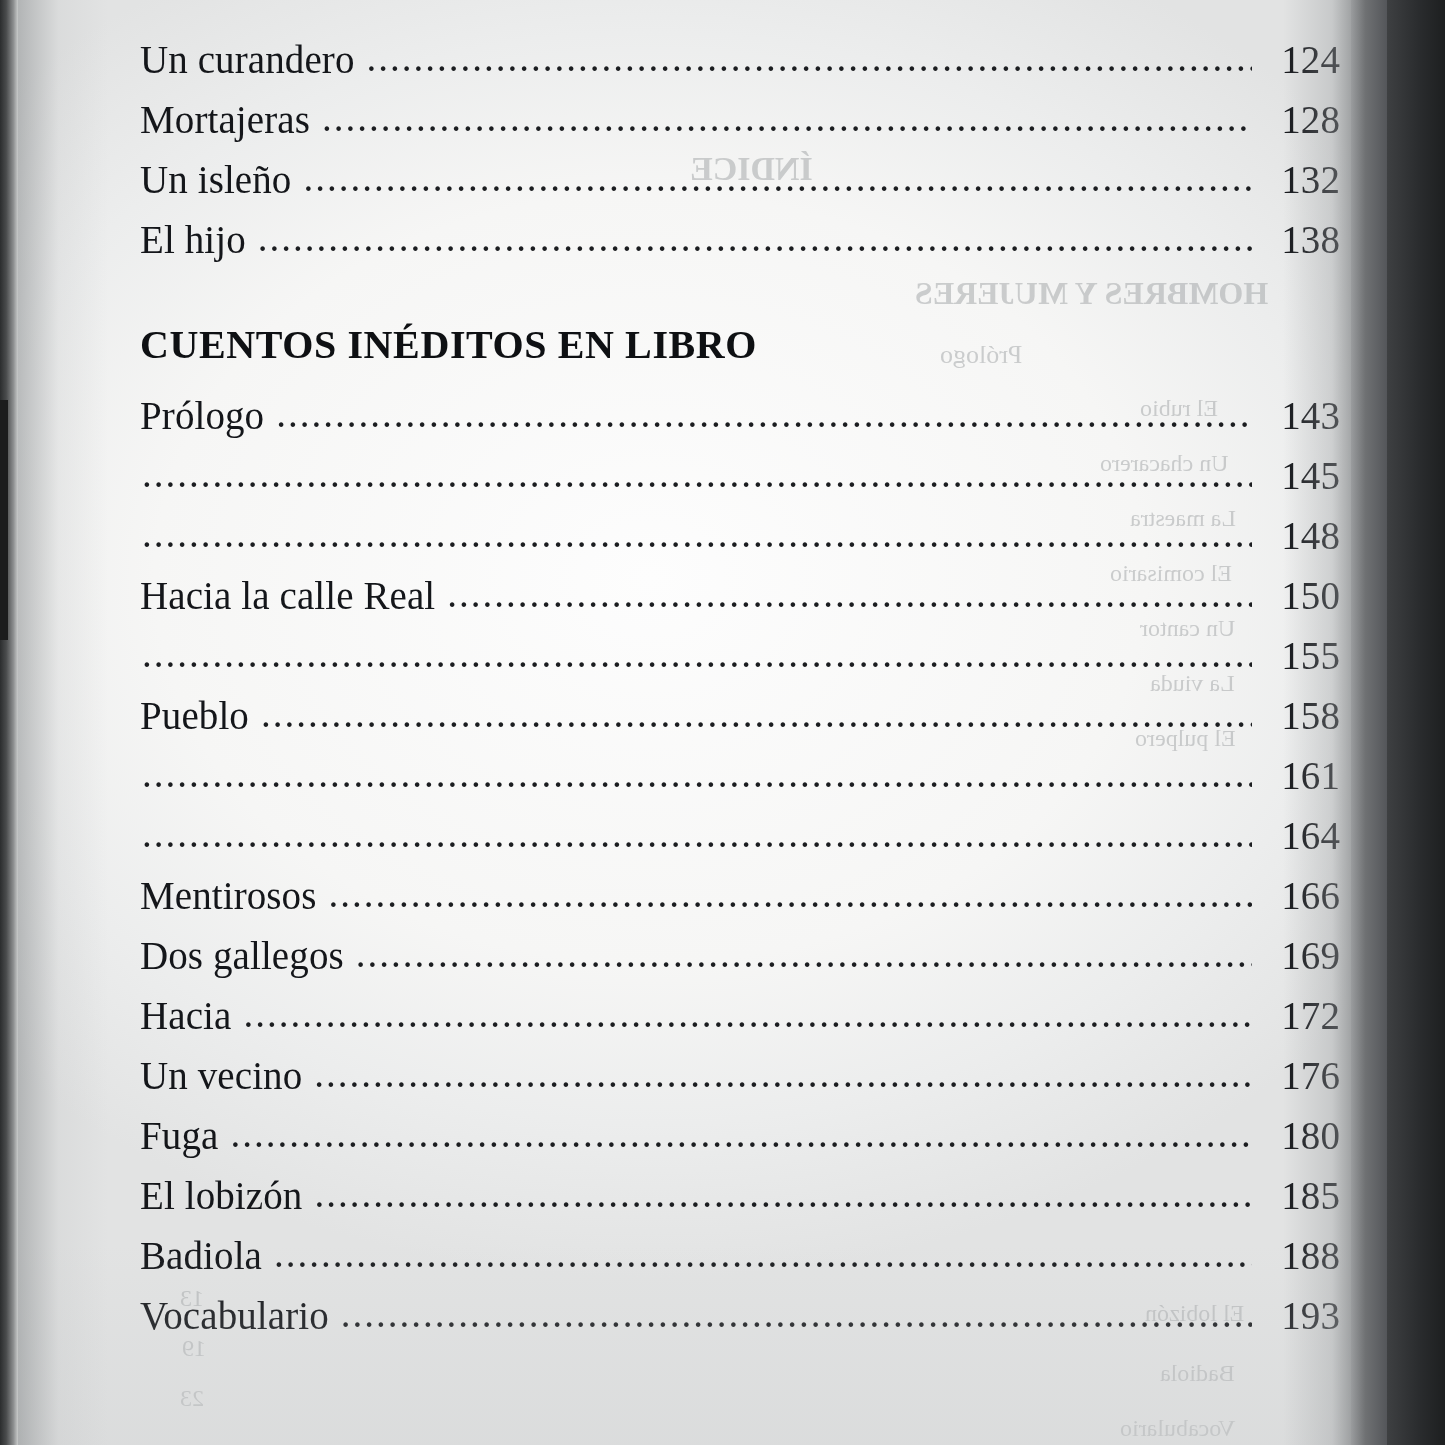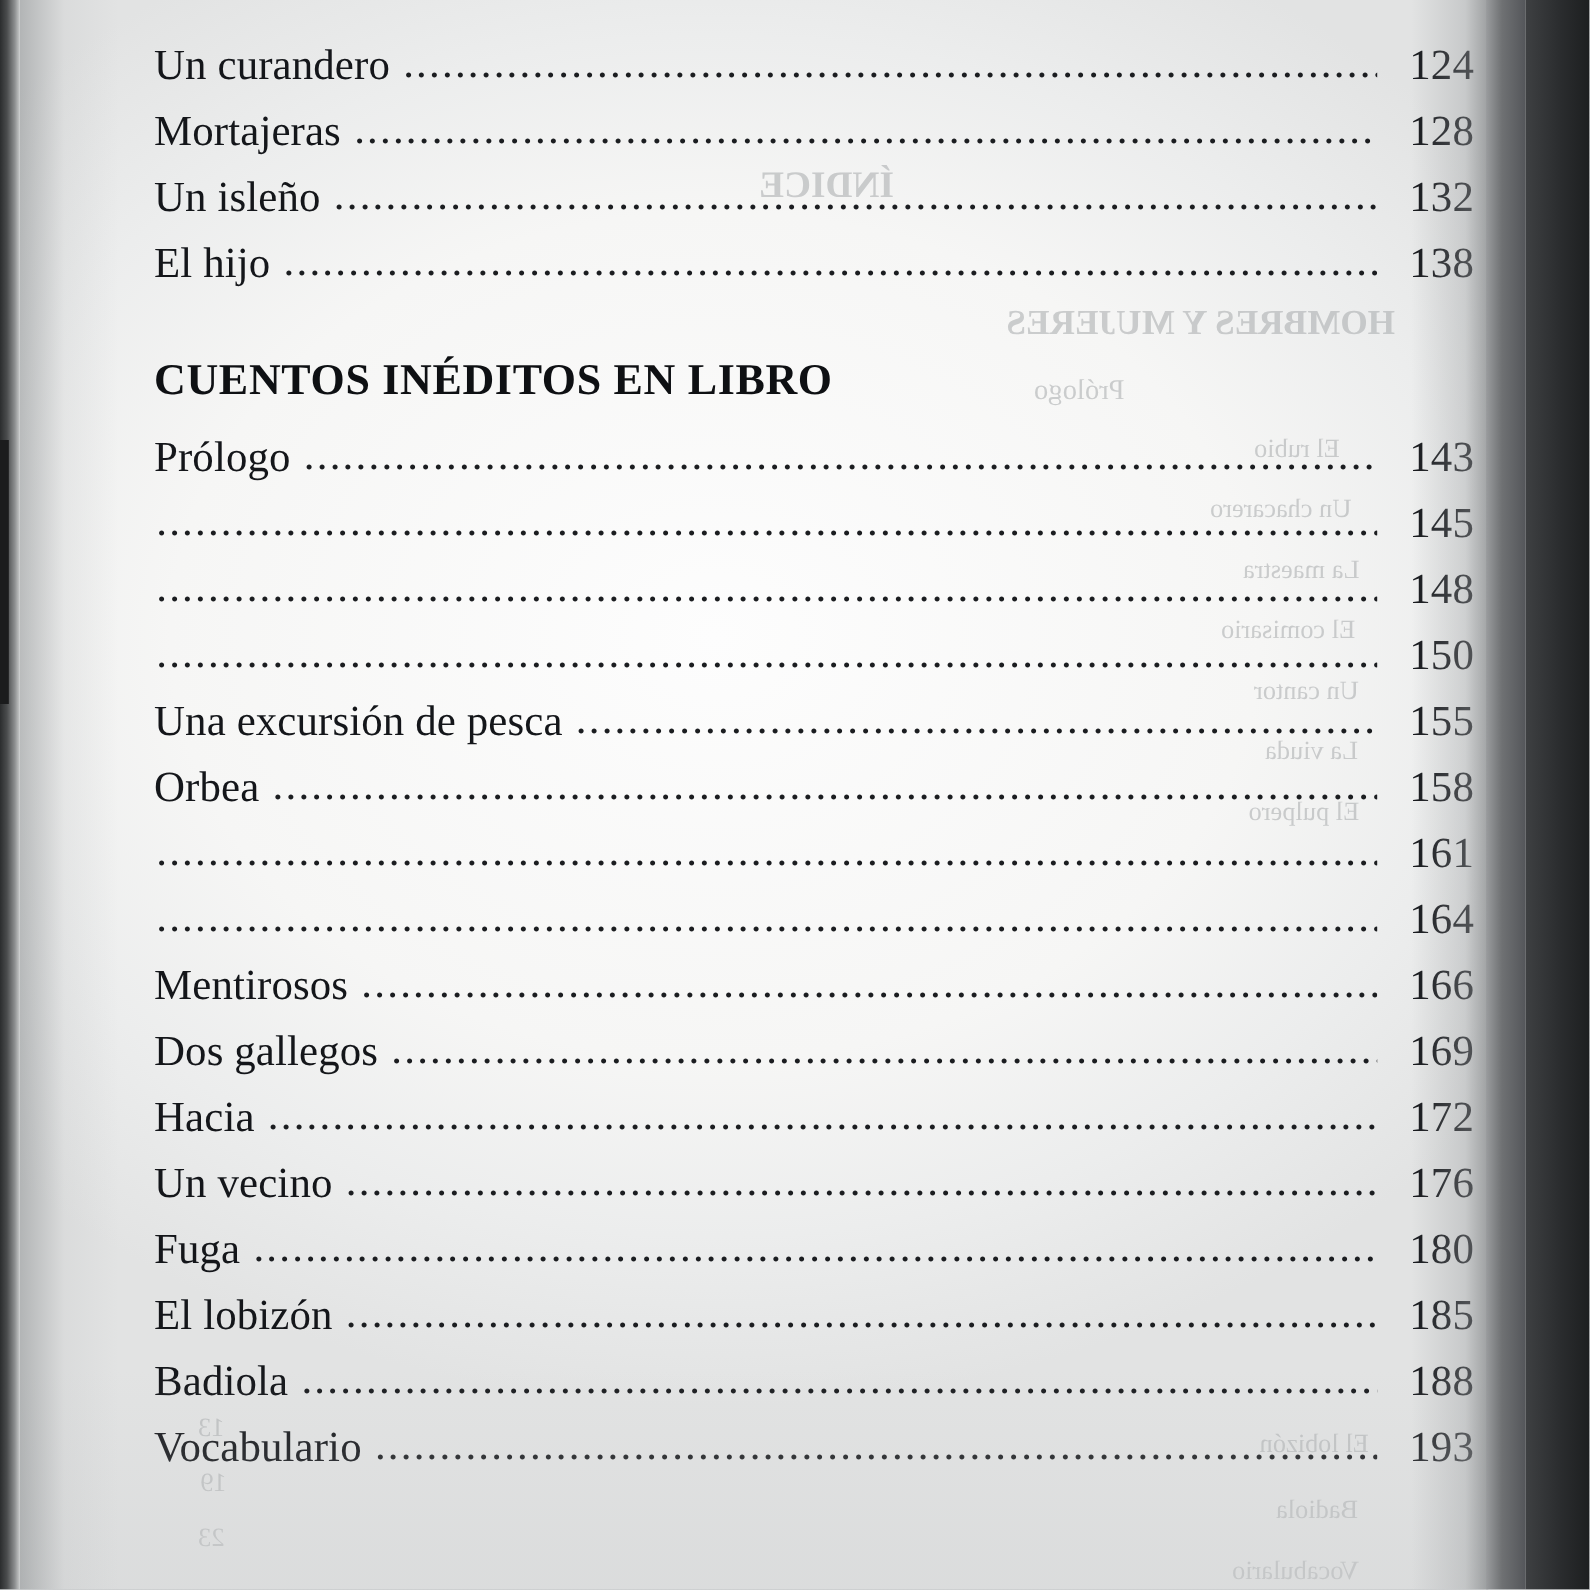--- a/index.html
+++ b/index.html
@@ -224,30 +224,30 @@
         </div>
         <div class="toc-row">
           <span class="dots">........................................................................................................................</span>
           <span class="page-num">145</span>
         </div>
         <div class="toc-row">
           <span class="dots">........................................................................................................................</span>
           <span class="page-num">148</span>
         </div>
         <div class="toc-row">
+          <span class="toc-title">Hacia la calle Real</span>
           <span class="dots">........................................................................................................................</span>
           <span class="page-num">150</span>
         </div>
         <div class="toc-row">
-          <span class="toc-title">Una excursión de pesca</span>
           <span class="dots">........................................................................................................................</span>
           <span class="page-num">155</span>
         </div>
         <div class="toc-row">
-          <span class="toc-title">Orbea</span>
+          <span class="toc-title">Pueblo</span>
           <span class="dots">........................................................................................................................</span>
           <span class="page-num">158</span>
         </div>
         <div class="toc-row">
           <span class="dots">........................................................................................................................</span>
           <span class="page-num">161</span>
         </div>
         <div class="toc-row">
           <span class="dots">........................................................................................................................</span>
           <span class="page-num">164</span>

